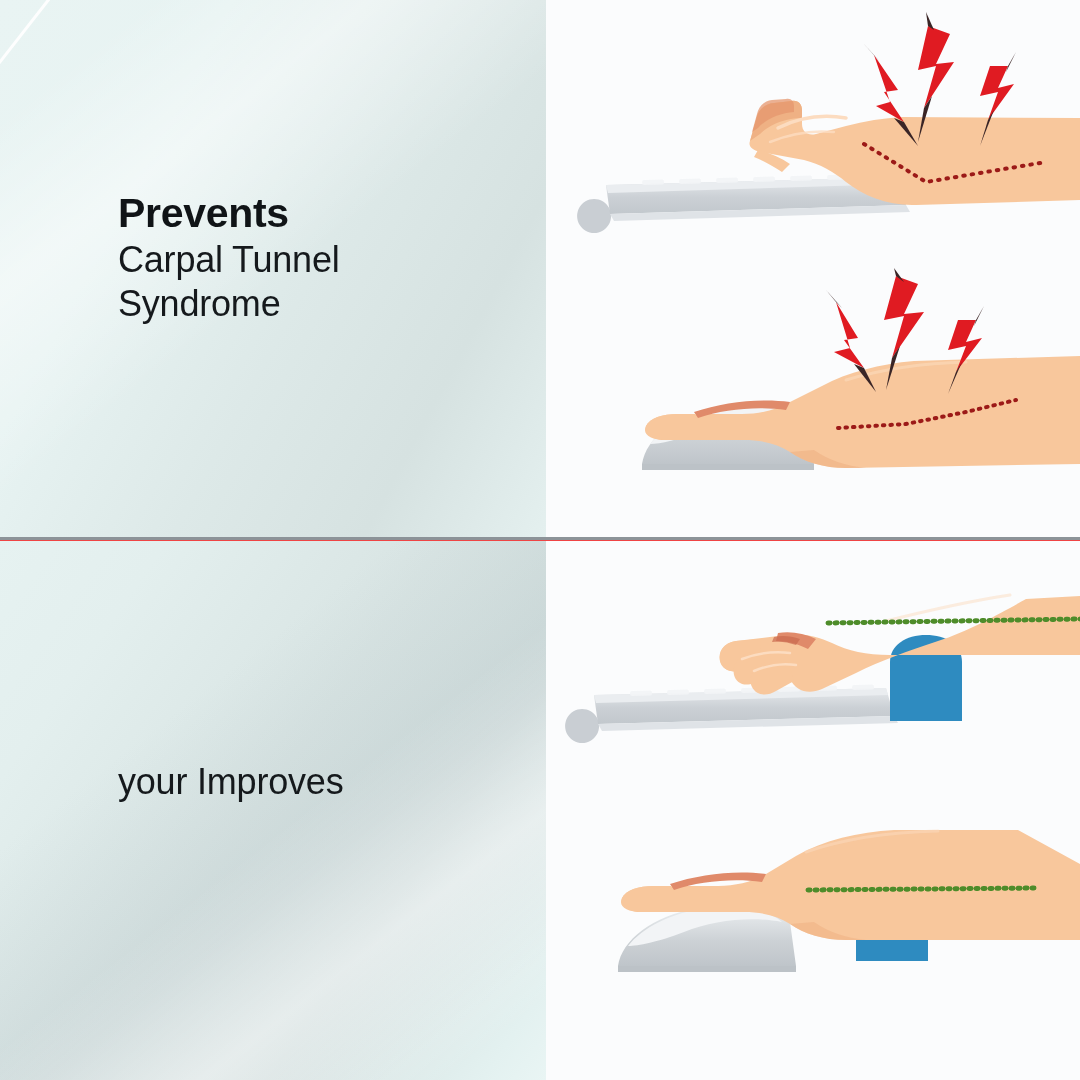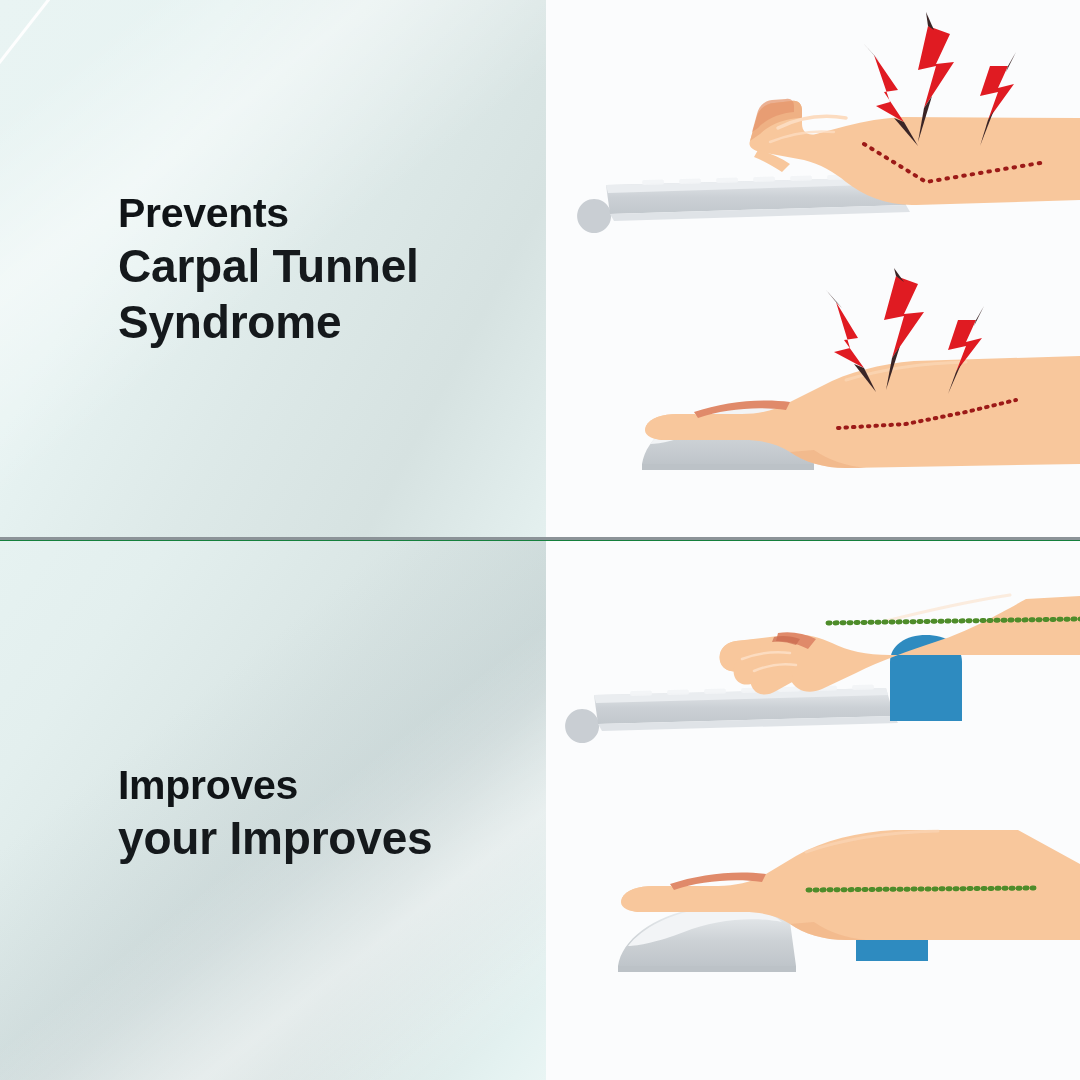--- a/index.html
+++ b/index.html
@@ -6,21 +6,21 @@
   * { margin:0; padding:0; box-sizing:border-box; }
   html, body {
     width:1080px; height:1080px;
     font-family:"Liberation Sans", sans-serif;
     background:#ffffff; overflow:hidden;
   }
 
   .infographic {
     position:relative;
     width:1080px; height:1080px;
-    background:#15803d;
+    background:#ef4444;
   }
 
   
   .left-panel {
     position:absolute; left:0; width:546px;
     overflow:hidden;
   }
   .left-panel.top    { top:0;     height:537px; }
   .left-panel.bottom { top:541px; height:539px; }
 
@@ -60,21 +60,21 @@
   
   .caption { position:absolute; z-index:5; }
   .caption.top    { left:118px; top:188px; }
   .caption.bottom { left:118px; top:760px; }
 
   .cap-strong {
     font-size:41px; font-weight:700; color:#101417;
     letter-spacing:-.3px; line-height:1.22;
   }
   .cap-light {
-    font-size:46px; font-weight:700; color:#15191c;
+    font-size:36px; font-weight:400; color:#15191c;
     letter-spacing:-.2px; line-height:1.22;
     white-space:pre-line;
   }
 
   
   .divider-h {
     position:absolute; left:0; top:537px;
     width:1080px; height:3px;
     background:#8c9398; z-index:8;
   }
@@ -104,21 +104,20 @@
 Syndrome</div>
   </div>
 
   <div class="left-panel bottom">
     <div class="mint-base b2"></div>
     <div class="sheen-band b2"></div>
     <div class="sheen-band b3"></div>
   </div>
 
   <div class="caption bottom">
-    <div class="cap-strong">Improves</div>
     <div class="cap-light">your Improves</div>
   </div>
 
   <div class="divider-h"></div>
 
   <div class="illu-cell c1">
     <svg viewBox="0 0 534 268" xmlns="http://www.w3.org/2000/svg">
       <defs>
         <linearGradient id="kb1" x1="0" y1="0" x2="0" y2="1">
           <stop offset="0%" stop-color="#e7eaed"></stop>

